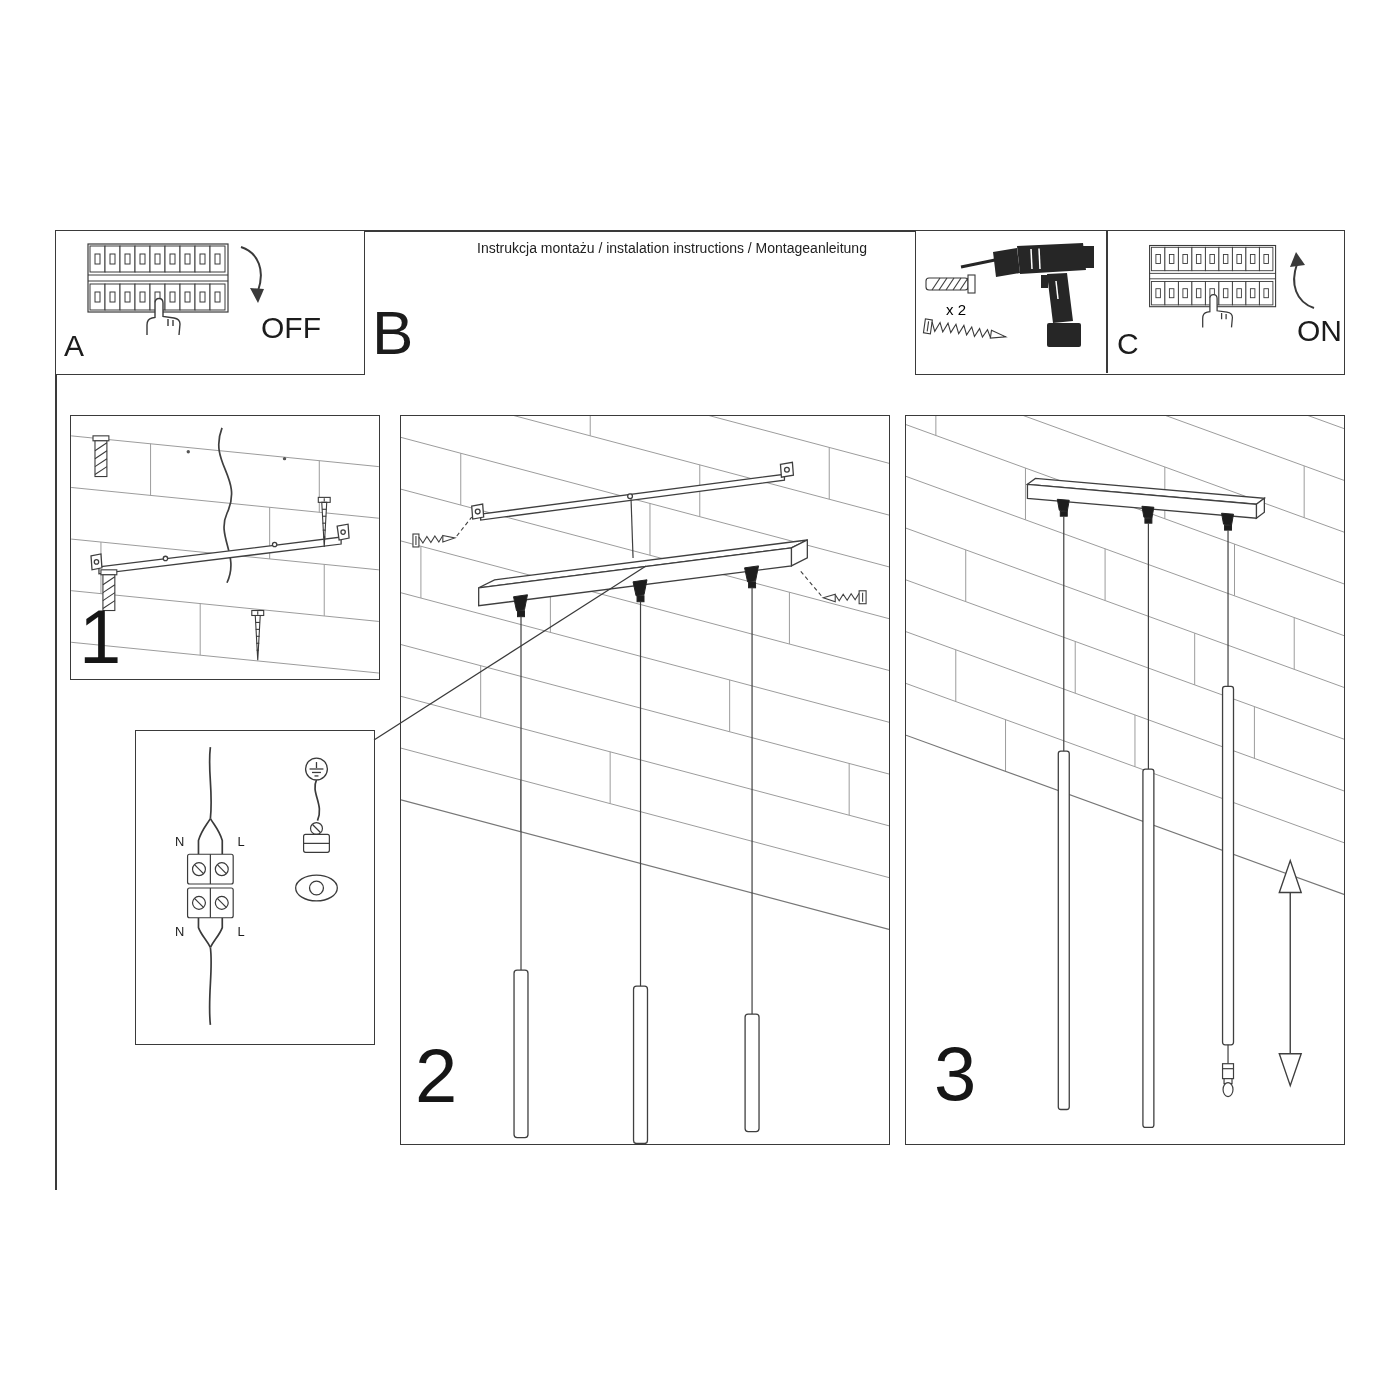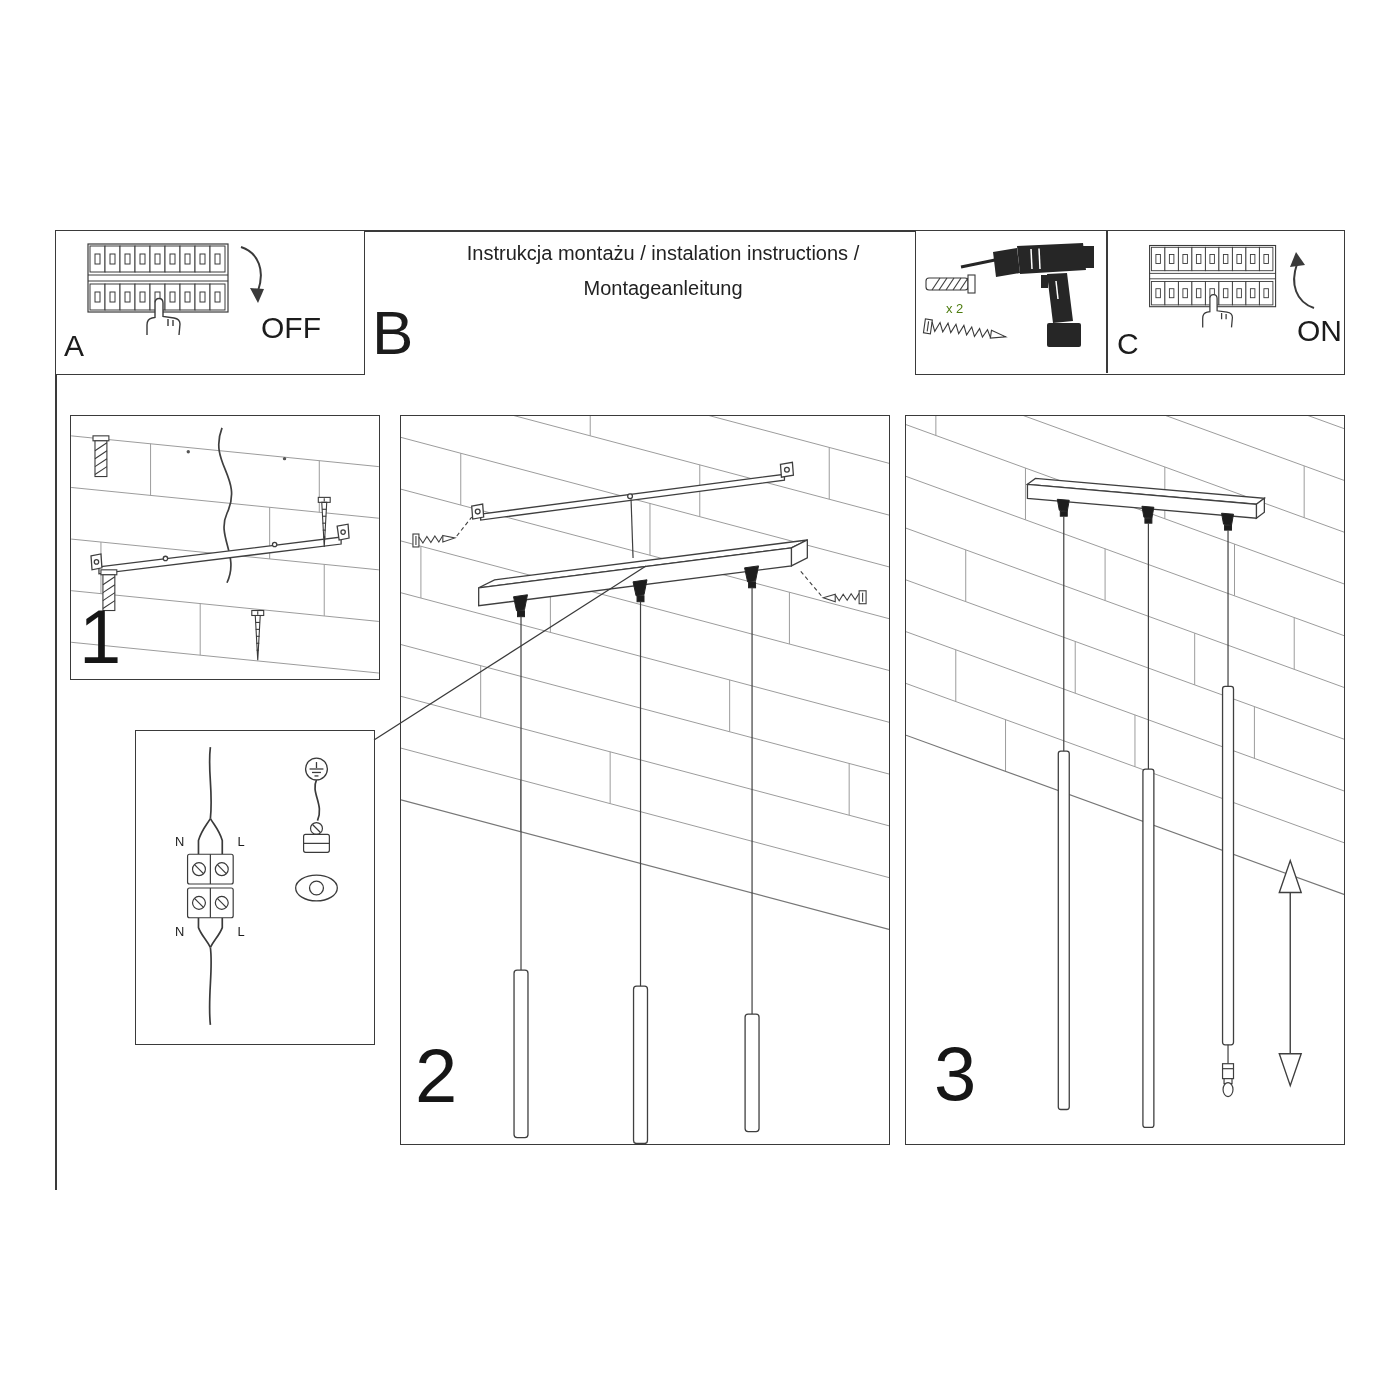--- a/index.html
+++ b/index.html
@@ -6,23 +6,23 @@
   body{background:#ffffff}
   .page{position:relative;width:1400px;height:1400px;background:#fff;color:#1c1c1c;
         font-family:"Liberation Sans","DejaVu Sans",sans-serif;overflow:hidden}
   .abs{position:absolute}
   .frame{position:absolute;border:1.5px solid #3a3a3a;background:#fff}
   .rule{position:absolute;background:#3a3a3a}
   .letter{position:absolute;font-size:30px;line-height:1;color:#1c1c1c}
   .state{position:absolute;font-size:30px;line-height:1;color:#1c1c1c;text-align:right}
   .big-letter{position:absolute;font-size:62px;line-height:1;color:#1c1c1c}
   .fig-num{position:absolute;font-size:76px;line-height:1;color:#161616}
-  .header-text{position:absolute;left:423px;top:236px;width:480px;text-align:center;
-               font-size:20px;line-height:1.75;color:#222}
-  .qty{position:absolute;font-size:13px;color:#4d7c0f}
+  .header-text{position:absolute;left:432px;top:236px;width:480px;text-align:center;
+               font-size:14px;line-height:1.75;color:#222}
+  .qty{position:absolute;font-size:15px;color:#000000}
   svg{display:block}
 </style>
 </head>
 <body>
 
 <div class="page">
 
   <svg width="0" height="0" style="position:absolute" aria-hidden="true">
     <defs>
       <g id="brk" stroke="#3a3a3a" stroke-width="1" fill="#fff">

